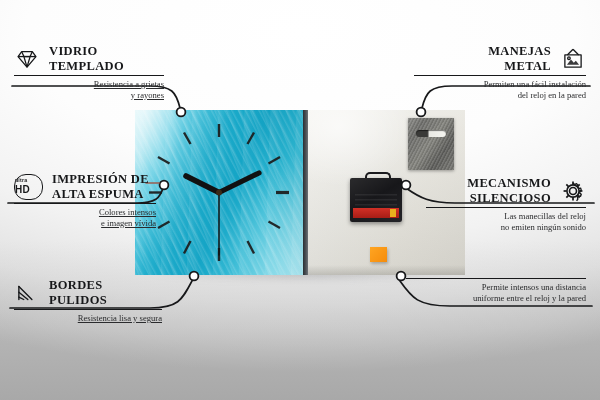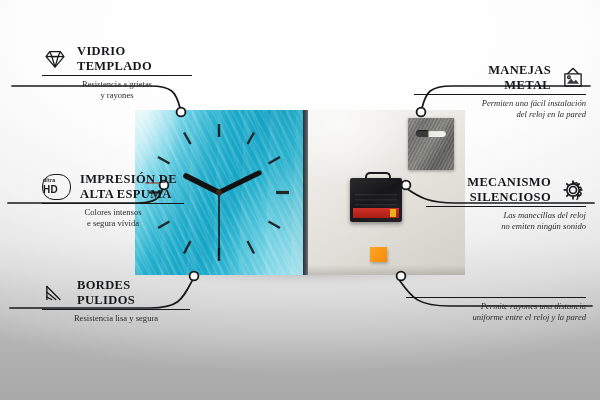--- a/index.html
+++ b/index.html
@@ -265,25 +265,25 @@
     height: 1px;
     background: #17181a;
     margin: 2px 0 3px 0;
   }
   .callout .head {
     display: flex;
     align-items: center;
     gap: 9px;
   }
 
-  .callout.left { text-align: left; margin-left: 28px; }
-  .callout.left .desc { text-align: center; }
-  .callout.right { text-align: right; margin-top: 19px; }
+  .callout.left { text-align: left; }
+  .callout.left .desc { text-align: right; text-decoration: underline; }
+  .callout.right { text-align: right; }
   .callout.right .head { justify-content: flex-end; }
-  .callout.right .desc { text-align: right; font-style: italic; }
+  .callout.right .desc { text-align: right; }
 
   .ico {
     flex: 0 0 auto;
     width: 26px;
     height: 26px;
     display: block;
     color: #17181a;
   }
   .ico svg { display: block; width: 26px; height: 26px; }
 
@@ -435,21 +435,21 @@
     <div class="head">
       <span class="hdbadge">
         <span class="u">ultra</span>
         <span class="h">HD</span>
       </span>
       <span class="title">IMPRESIÓN DE
 ALTA ESPUMA</span>
     </div>
     <div class="rule"></div>
     <div class="desc">Colores intensos
-e segura vívida</div>
+e imagen vívida</div>
   </div>
 
   <div class="callout left" style="left:14px; top:278px; width:148px;">
     <div class="head">
       <span class="ico">
         <svg viewBox="0 0 32 32" fill="none" stroke="currentColor" stroke-width="1.7" stroke-linecap="round">
           <path d="M6 8 L22 24"></path>
           <path d="M6 15 L17 24"></path>
           <path d="M6 21 L12 24"></path>
           <path d="M6 8 L6 24"></path>
@@ -474,21 +474,21 @@
           <path d="M8.5 23 L13.5 16.5 L17 20.5 L19.5 18 L23.5 23 Z" fill="currentColor" stroke="none" opacity=".85"></path>
           <circle cx="11" cy="15" r="1.6"></circle>
         </svg>
       </span>
     </div>
     <div class="rule"></div>
     <div class="desc">Permiten una fácil instalación
 del reloj en la pared</div>
   </div>
 
-  <div class="callout right" style="right:14px; top:156px; width:160px;">
+  <div class="callout right" style="right:14px; top:176px; width:160px;">
     <div class="head">
       <span class="title">MECANISMO
 SILENCIOSO</span>
       <span class="ico">
         <svg viewBox="0 0 32 32" fill="none" stroke="currentColor" stroke-width="2" stroke-linejoin="round">
           <path d="M16 5.2 l3.1 1.2 2.6 -1.0 1.9 2.6 -0.6 2.7 2.0 2.0 2.7 -0.6 1.0 3.1 -2.2 1.7 0 2.8 2.2 1.7 -1.0 3.1 -2.7 -0.6 -2.0 2.0 0.6 2.7 -1.9 2.6" transform="scale(0.82) translate(3.2,3.0)"></path>
           <circle cx="16" cy="16" r="4.3"></circle>
           <path d="M16 4.6 L13 6 L10 5 L8.3 7.6 L9 10.5 L7 12.5 L4.2 12 L3.3 15.2 L5.6 17 L5.6 19 L3.3 20.8 L4.4 24 L7.2 23.4 L9.2 25.4 L8.6 28.2 L11.8 29.2" opacity="0"></path>
           <path d="M16 3.8 a2.6 2.6 0 0 1 2.4 1.7 l0.5 1.4 1.5 0.6 1.4 -0.6 a2.6 2.6 0 0 1 2.9 0.6" opacity="0"></path>
           <g stroke-width="2.1">
@@ -505,17 +505,17 @@
         </svg>
       </span>
     </div>
     <div class="rule"></div>
     <div class="desc">Las manecillas del reloj
 no emiten ningún sonido</div>
   </div>
 
   <div class="callout right" style="right:14px; top:276px; width:180px;">
     <div class="rule"></div>
-    <div class="desc">Permite rayones una distancia
+    <div class="desc">Permite intensos una distancia
 uniforme entre el reloj y la pared</div>
   </div>
 
 </div>
 
 </body></html>

